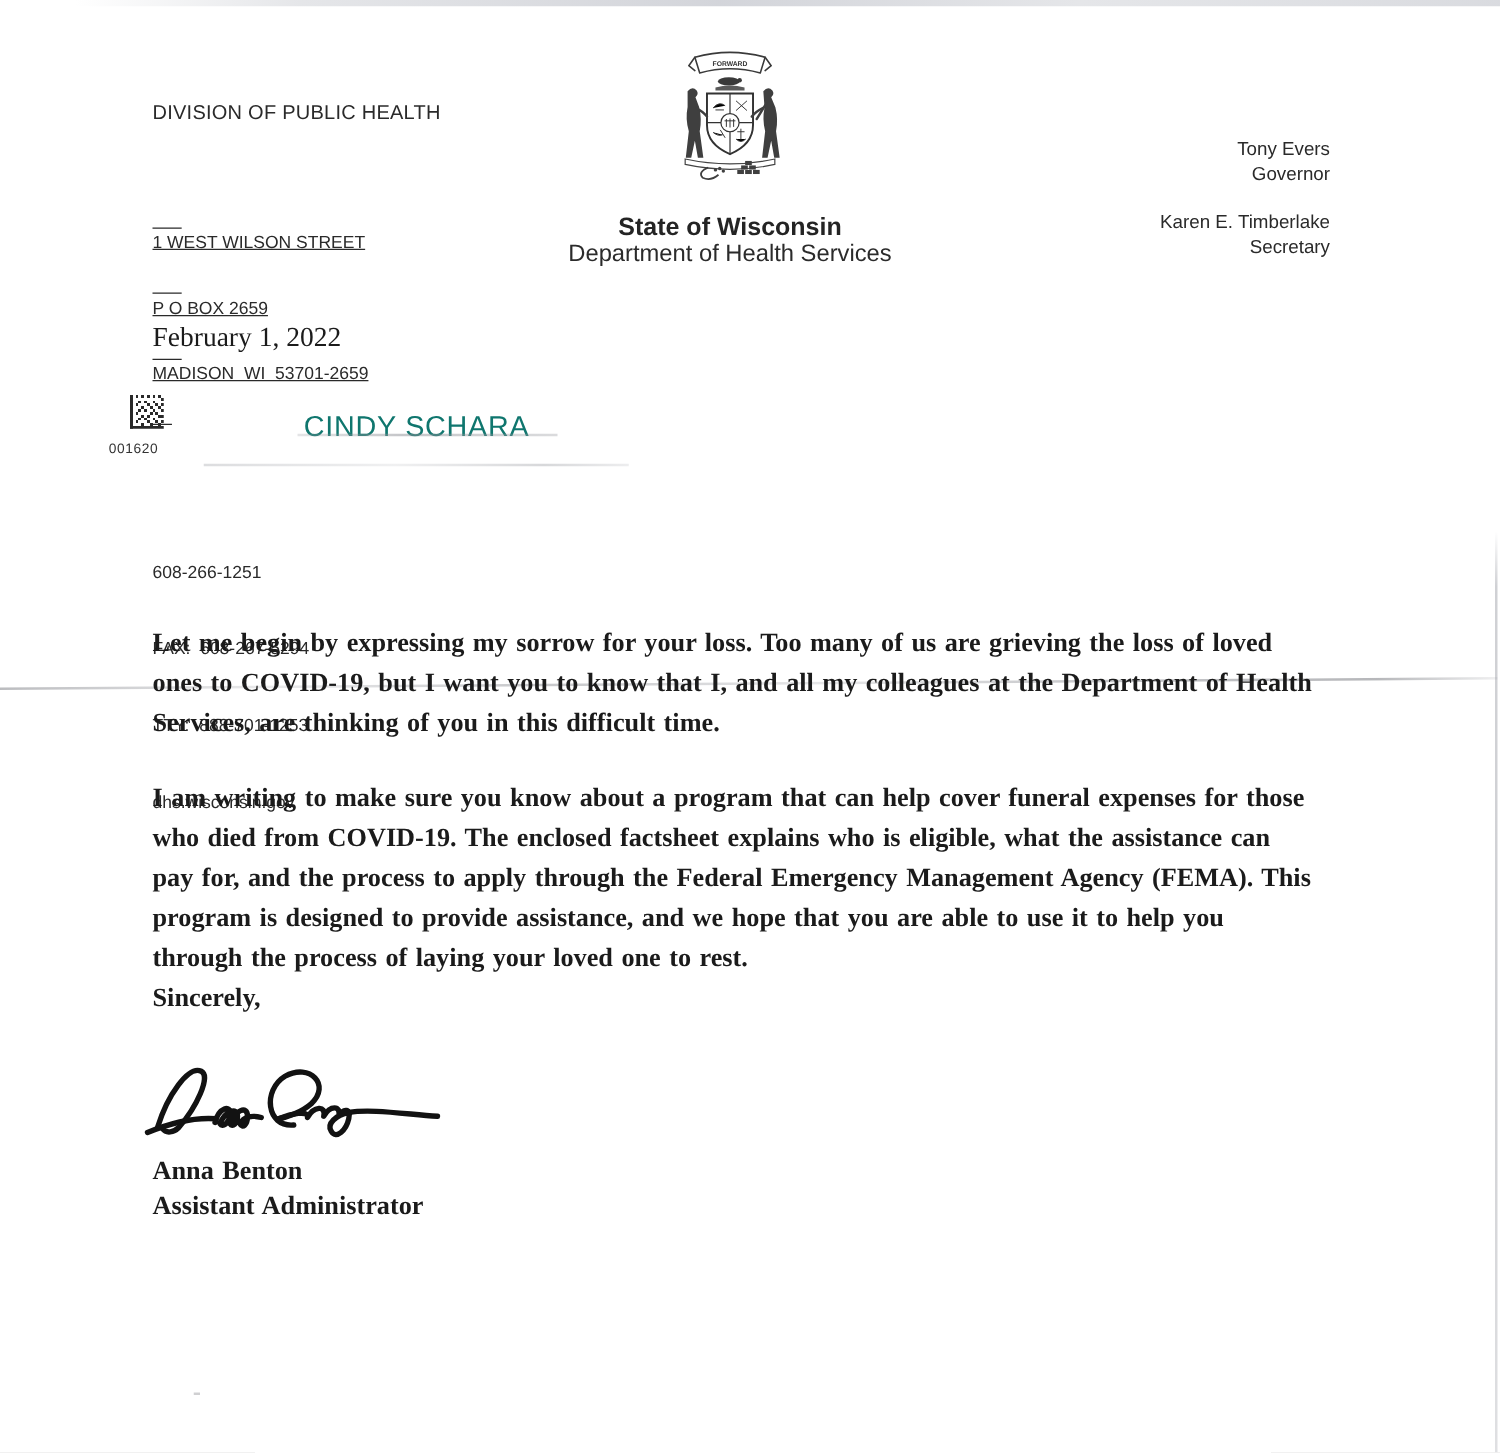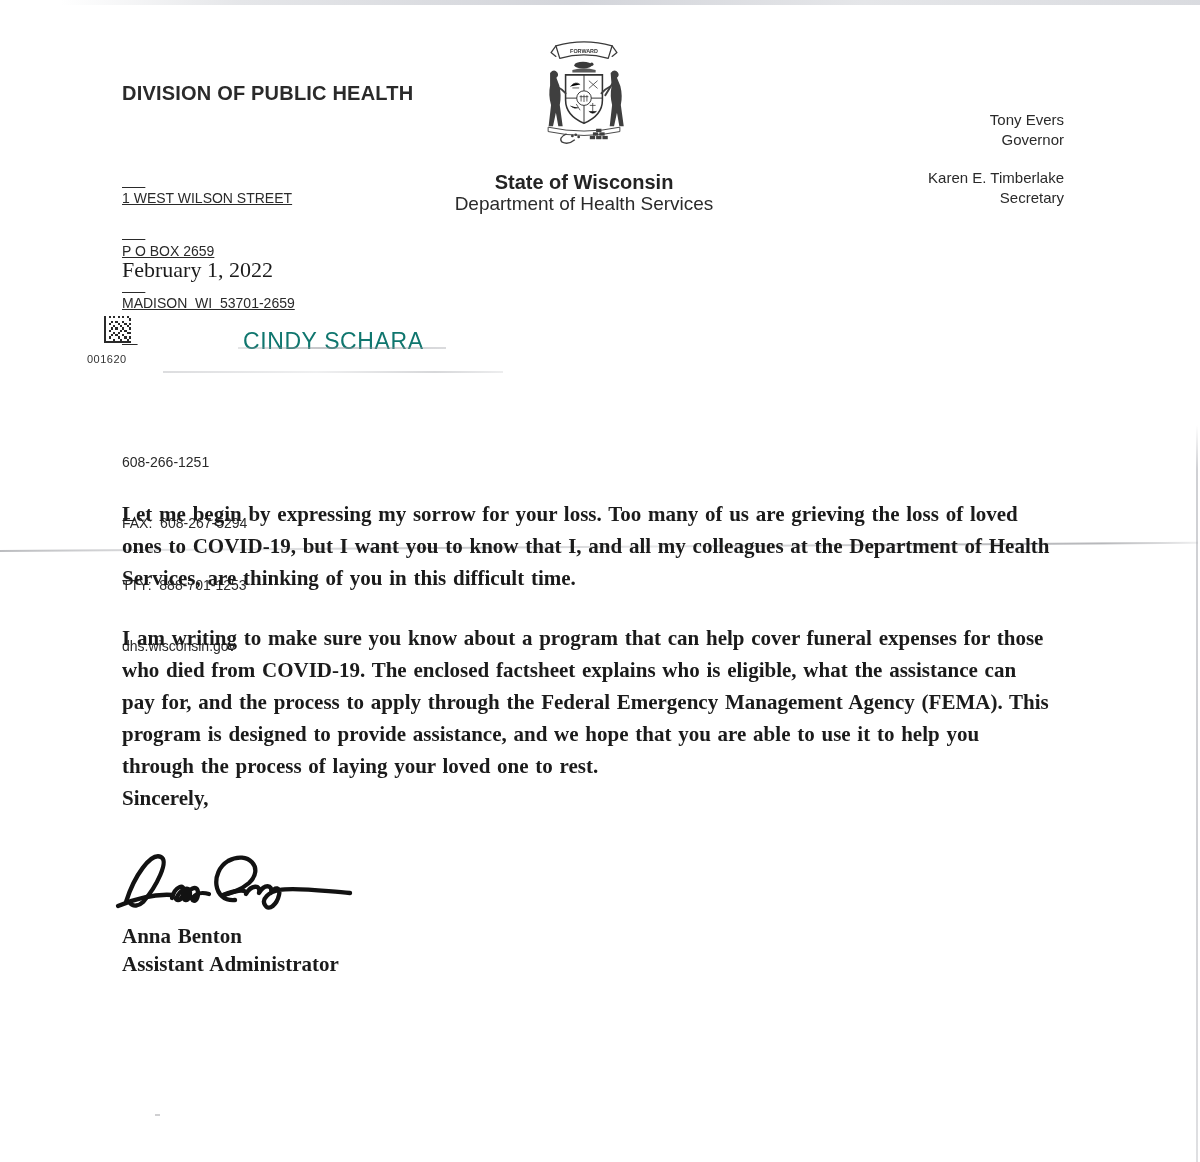--- a/index.html
+++ b/index.html
@@ -2,21 +2,21 @@
 <html><head>
 <meta charset="utf-8">
 <style>
   html,body{margin:0;padding:0;background:#e8e8e8;}
   .page{position:relative;width:1200px;height:1162px;background:#ffffff;overflow:hidden;
         font-family:"Liberation Serif",serif;color:#1d1d1d;}
 
   
   .hdr-left{position:absolute;left:122px;top:46px;font-family:"Liberation Sans",sans-serif;
             color:#2a2a2a;white-space:pre-wrap;}
-  .hdr-division{font-weight:bold;font-size:20px;letter-spacing:.2px;}
+  .hdr-division{font-weight:normal;font-size:16px;letter-spacing:.2px;}
   .hdr-address{margin-top:14px;font-size:14px;line-height:17.5px;text-decoration:underline;}
   .hdr-contact{margin-top:27px;font-size:14px;line-height:20.5px;}
 
   .seal-block{position:absolute;left:433px;top:36px;width:302px;text-align:center;}
   .seal-svg{display:block;margin:0 auto;}
   .agency-title{font-family:"Liberation Sans",sans-serif;font-weight:bold;font-size:20px;
                 color:#242424;margin-top:4px;line-height:21px;text-align:center;}
   .agency-subtitle{font-family:"Liberation Sans",sans-serif;font-size:19px;color:#2b2b2b;line-height:21px;}
 
   .hdr-right{position:absolute;right:136px;top:110px;text-align:right;

